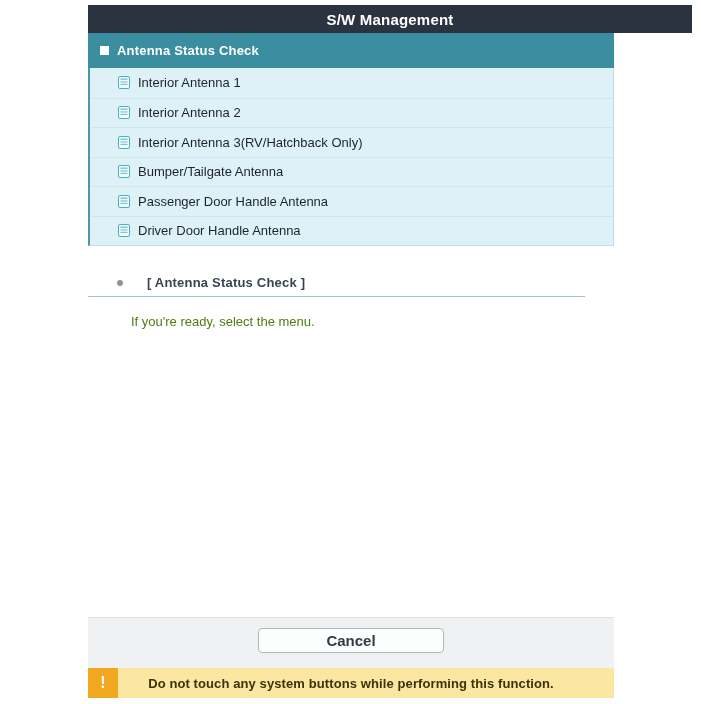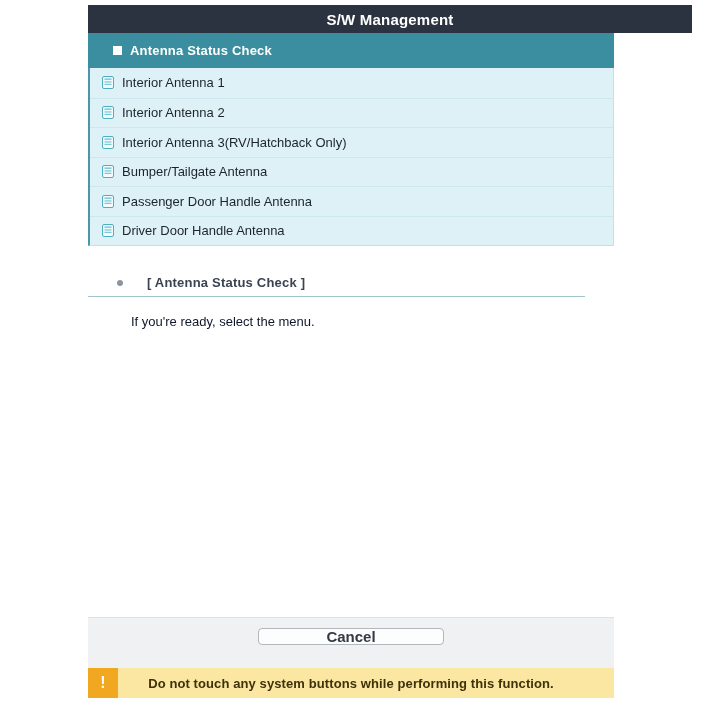--- a/index.html
+++ b/index.html
@@ -20,40 +20,40 @@
     display:flex; align-items:center; justify-content:center;
   }
   .app-header .title {
     color:#ffffff; font-size:15px; font-weight:bold; letter-spacing:.2px;
   }
 
   
   .section-bar {
     position:absolute; top:33px; left:0; width:526px; height:35px;
     background:var(--section-bg,#3a8e9f);
-    display:flex; align-items:center; padding-left:25px; gap:8px;
+    display:flex; align-items:center; padding-left:12px; gap:8px;
   }
   .section-bar .sq {
     width:9px; height:9px; background:#ffffff; flex:0 0 auto;
   }
   .section-bar .label {
     color:#ffffff; font-size:13px; font-weight:bold; letter-spacing:.2px;
   }
 
   
   .menu-list {
     position:absolute; top:68px; left:0; width:526px;
     background:var(--list-bg,#def1f7);
     border-left:2px solid #4a97a6;
     border-right:1px solid #c2e0ea;
     border-bottom:1px solid #c2e0ea;
   }
   .menu-row {
     height:29.5px; display:flex; align-items:center;
-    padding-left:12px; gap:8px; cursor:pointer;
+    padding-left:28px; gap:8px; cursor:pointer;
   }
   .menu-row + .menu-row { border-top:1px solid #cde7ef; }
   .menu-row .row-label { font-size:13px; color:#1d242b; }
   .doc-icon { width:12px; height:13px; flex:0 0 auto; display:block; }
 
   
   .detail-title-row {
     position:absolute; top:275px; left:0; width:526px;
     display:flex; align-items:center; padding-left:29px; gap:24px;
   }
@@ -62,31 +62,31 @@
   }
   .detail-title {
     font-size:13px; font-weight:bold; color:#3a4352; letter-spacing:.2px;
   }
   .detail-underline {
     position:absolute; top:296px; left:0; width:497px; height:0;
     border-bottom:1px solid #9fc3ca;
   }
   .detail-instruction {
     position:absolute; top:314px; left:43px;
-    font-size:13px; color:#0f172a;
+    font-size:13px; color:#4d7c0f;
   }
 
   
   .footer-bar {
     position:absolute; top:617px; left:0; width:526px; height:51px;
     background:var(--footer-bg,#eff1f2); border-top:1px solid #e0e3e5;
     display:flex; justify-content:center;
   }
   .cancel-btn {
-    margin-top:10px; width:186px; height:17px;
+    margin-top:10px; width:186px; height:25px;
     background:#fcfdfd; border:1px solid #b3b8bc; border-radius:4px;
     font-family:inherit; font-size:15px; font-weight:bold; color:#333a44;
     display:flex; align-items:center; justify-content:center; cursor:pointer;
   }
 
   
   .warning-bar {
     position:absolute; top:668px; left:0; width:526px; height:30px;
     background:var(--warning-bg,#fbe7a1);
   }

